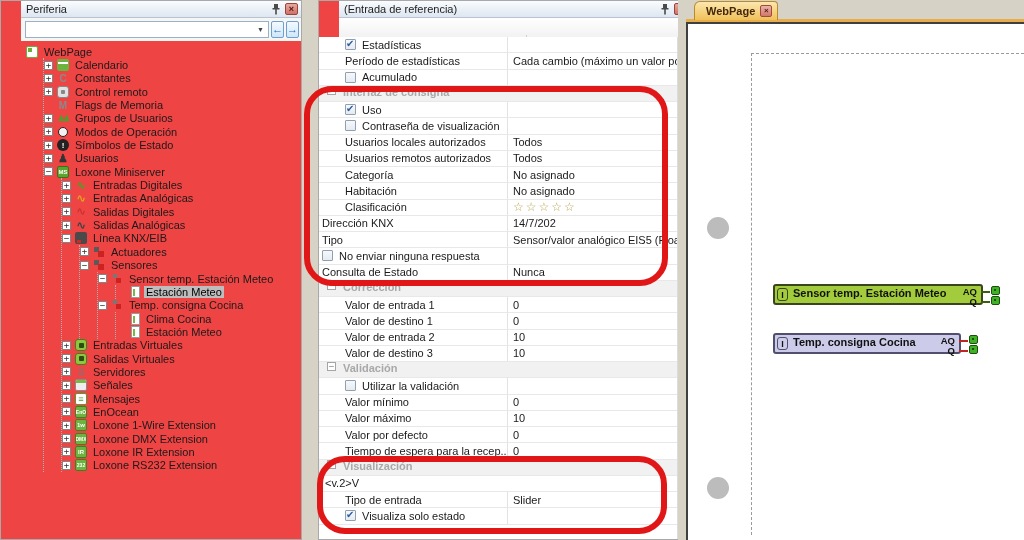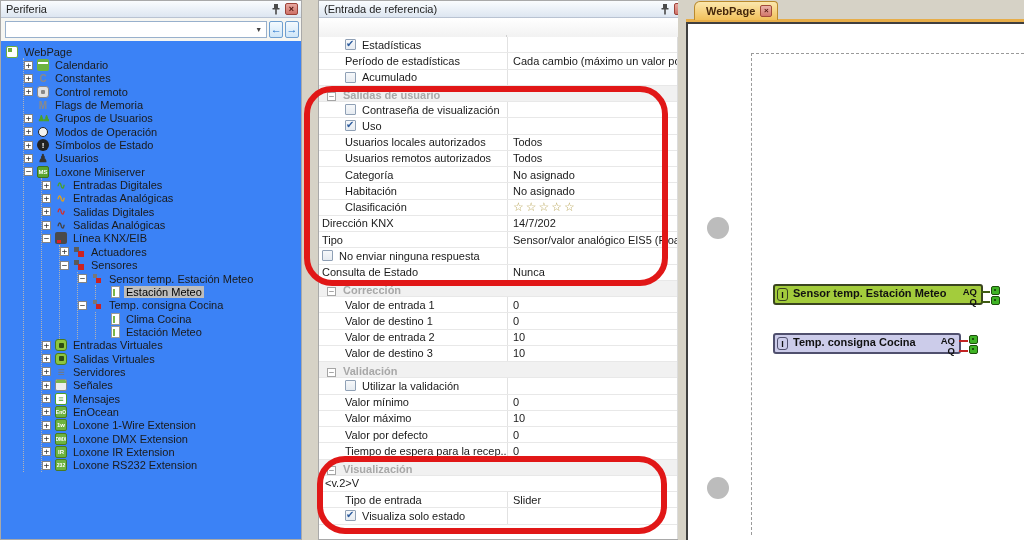--- a/index.html
+++ b/index.html
@@ -1,21 +1,21 @@
 <!DOCTYPE html>
 <html><head>
 <meta charset="utf-8">
 <style>
   * { margin:0; padding:0; box-sizing:border-box; }
   html,body { width:1024px; height:540px; overflow:hidden; }
   body { font-family:"Liberation Sans", sans-serif; font-size:11px; color:#1a1a1a; }
   #app { position:relative; width:1024px; height:540px; background:#d6d2c6; overflow:hidden; }
 
   
-  .panel { position:absolute; top:0; height:540px; background:#3b82f6; border:1px solid #a9a9a9; }
+  .panel { position:absolute; top:0; height:540px; background:#ef4444; border:1px solid #a9a9a9;padding-left:20px; }
   .titlebar { position:relative; height:17px; background:linear-gradient(#fafcfe,#dde6f1);
               border-bottom:1px solid #b9c3d2; display:flex; align-items:center; padding-left:5px; }
   .titlebar .t { font-size:11px; color:#222; }
   .tb-btns { position:absolute; right:3px; top:2px; display:flex; gap:3px; align-items:center; }
   .pin { width:12px; height:12px; display:flex; align-items:center; justify-content:center; }
   .closebox { width:13px; height:12px; background:linear-gradient(#e8a79f,#cf7268); border:1px solid #9c4238;
               border-radius:2px; color:#4f140e; font-size:9px; font-weight:bold; line-height:10px;
               text-align:center; cursor:default; }
 
   
@@ -81,21 +81,21 @@
   .ic-ir::before  { content:"IR"; font-size:6px; }
   .ic-rs232::before { content:"232"; font-size:5px; }
 
   
   #prop-panel { left:318px; width:373px; }
   .gridheader { height:33px; background:linear-gradient(#ffffff,#e9e9e9); border-bottom:1px solid #c8c8c8;
                 display:flex; font-size:11px; color:#1a1a1a;align-items:flex-end; }
   .gridheader .h1 { width:188px; padding:3px 0 0 6px; border-right:1px solid #d0d0d0; }
   .gridheader .h2 { flex:1; padding:3px 0 0 5px; }
   #grid { position:absolute; top:36px; left:0; right:13px; bottom:0; overflow:hidden; background:#fff; }
-  .grow { display:flex; height:16.26px; border-bottom:1px solid #e8e8e8; align-items:flex-end; }
+  .grow { display:flex; height:16.26px; border-bottom:1px solid #e8e8e8; align-items:flex-start; }
   .gname { width:188px; flex:none; display:flex; align-items:center; padding-left:26px; overflow:hidden;
            white-space:nowrap; height:100%; }
   .gname.root { padding-left:3px; }
   .gval { flex:1; border-left:1px solid #e2e2e2; padding-left:5px; overflow:hidden; white-space:nowrap;
           height:100%; display:flex; align-items:center; }
   .gsec { background:#f1f1f1; padding-left:8px; }
   .gexp { width:9px; height:9px; flex:none; border:1px solid #a5a5a5; background:#fff; color:#888;
           font-size:9px; line-height:7px; text-align:center; margin-right:7px; font-family:"DejaVu Sans Mono",monospace; }
   .gseclb { font-weight:bold; color:#a8a8a8; }
   .cbx { width:11px; height:11px; flex:none; border:1px solid #8fa0b5; background:linear-gradient(#f6f8fa,#e6ebf1);
@@ -381,33 +381,33 @@
         </div>
         <div class="grow">
           <div class="gname">
             <span class="cbx"></span>
             <span class="glb">Acumulado</span>
           </div>
           <div class="gval"></div>
         </div>
         <div class="grow gsec">
           <span class="gexp">−</span>
-          <span class="gseclb">Salidas de usuario</span>
+          <span class="gseclb">Interfaz de consigna</span>
+        </div>
+        <div class="grow">
+          <div class="gname">
+            <span class="cbx on"></span>
+            <span class="glb">Uso</span>
+          </div>
+          <div class="gval"></div>
         </div>
         <div class="grow">
           <div class="gname">
             <span class="cbx"></span>
             <span class="glb">Contraseña de visualización</span>
-          </div>
-          <div class="gval"></div>
-        </div>
-        <div class="grow">
-          <div class="gname">
-            <span class="cbx on"></span>
-            <span class="glb">Uso</span>
           </div>
           <div class="gval"></div>
         </div>
         <div class="grow">
           <div class="gname">
             <span class="glb">Usuarios locales autorizados</span>
           </div>
           <div class="gval">
             <span class="gvtext">Todos</span>
           </div>

